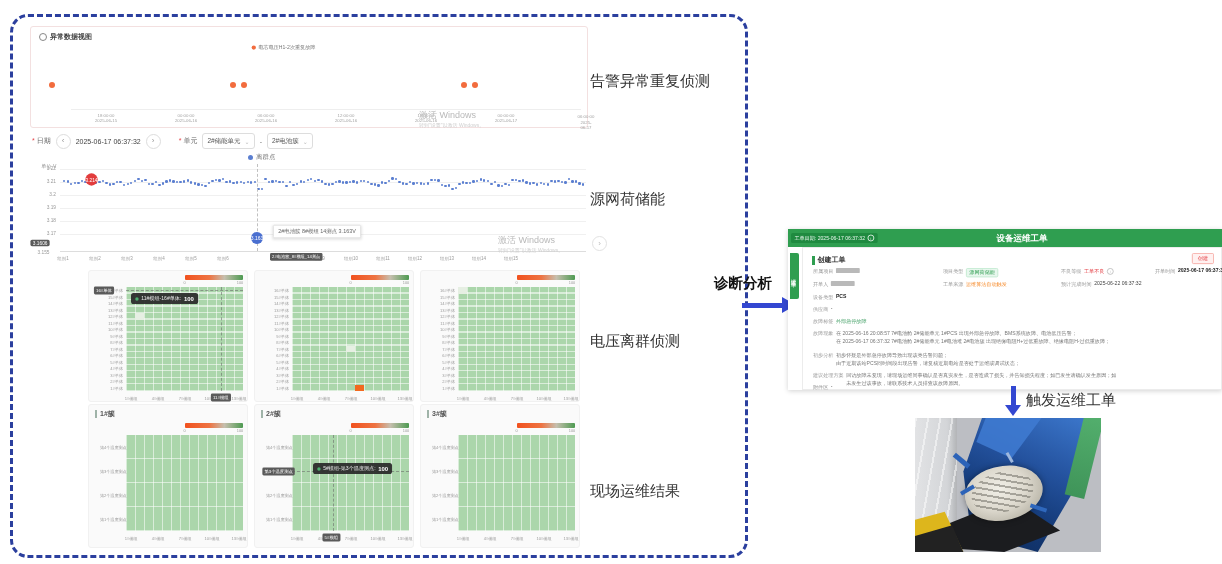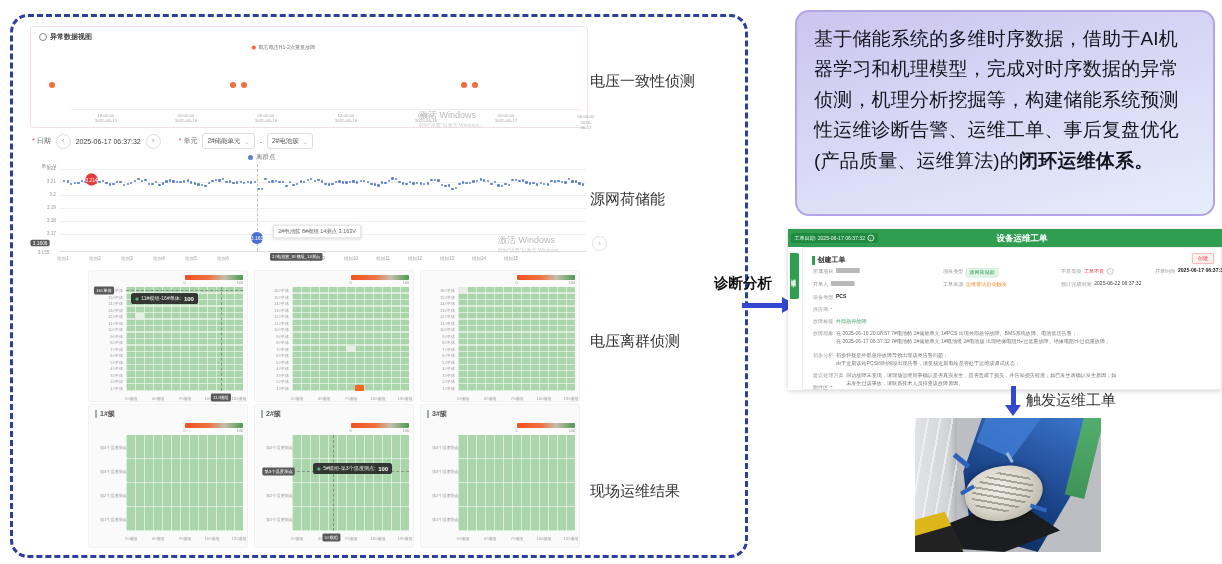--- a/index.html
+++ b/index.html
@@ -542,28 +542,25 @@
       <div class="hm-ylab" style="left: 0px; width: 34px; top: 62px;">第3个温度测点</div>
       <div class="hm-ylab" style="left: 0px; width: 34px; top: 86px;">第2个温度测点</div>
       <div class="hm-ylab" style="left: 0px; width: 34px; top: 110px;">第1个温度测点</div>
       <div class="hm-xlab" style="left: 41.5px; top: 129px;">1#模组</div>
       <div class="hm-xlab" style="left: 68.5px; top: 129px;">4#模组</div>
       <div class="hm-xlab" style="left: 95.5px; top: 129px;">7#模组</div>
       <div class="hm-xlab" style="left: 122.5px; top: 129px;">10#模组</div>
       <div class="hm-xlab" style="left: 149.5px; top: 129px;">13#模组</div>
     </div>
 
-  <div class="side-label" style="top:72px;">电压一致性侦测</div>
+  <div class="side-label" style="top:72px;">告警异常重复侦测</div>
   <div class="side-label" style="top:190px;">源网荷储能</div>
   <div class="side-label" style="top:332px;">电压离群侦测</div>
   <div class="side-label" style="top:482px;">现场运维结果</div>
 
-  <div class="abs" id="desc-box">
-    <span>基于储能系统的多维时序数据，借助于AI机器学习和机理模型，完成对时序数据的异常侦测，机理分析挖掘等，构建储能系统预测性运维诊断告警、运维工单、事后复盘优化(产品质量、运维算法)的</span><b>闭环运维体系。</b>
-  </div>
 
   <div class="abs" id="diag-label">诊断分析</div>
   <div class="abs" id="diag-arrow">
     <div class="ln"></div>
       <div class="tr"></div>
   </div>
 
   <div class="abs" id="workorder">
     <div id="wo-header">
       <div id="wo-date-pill">

